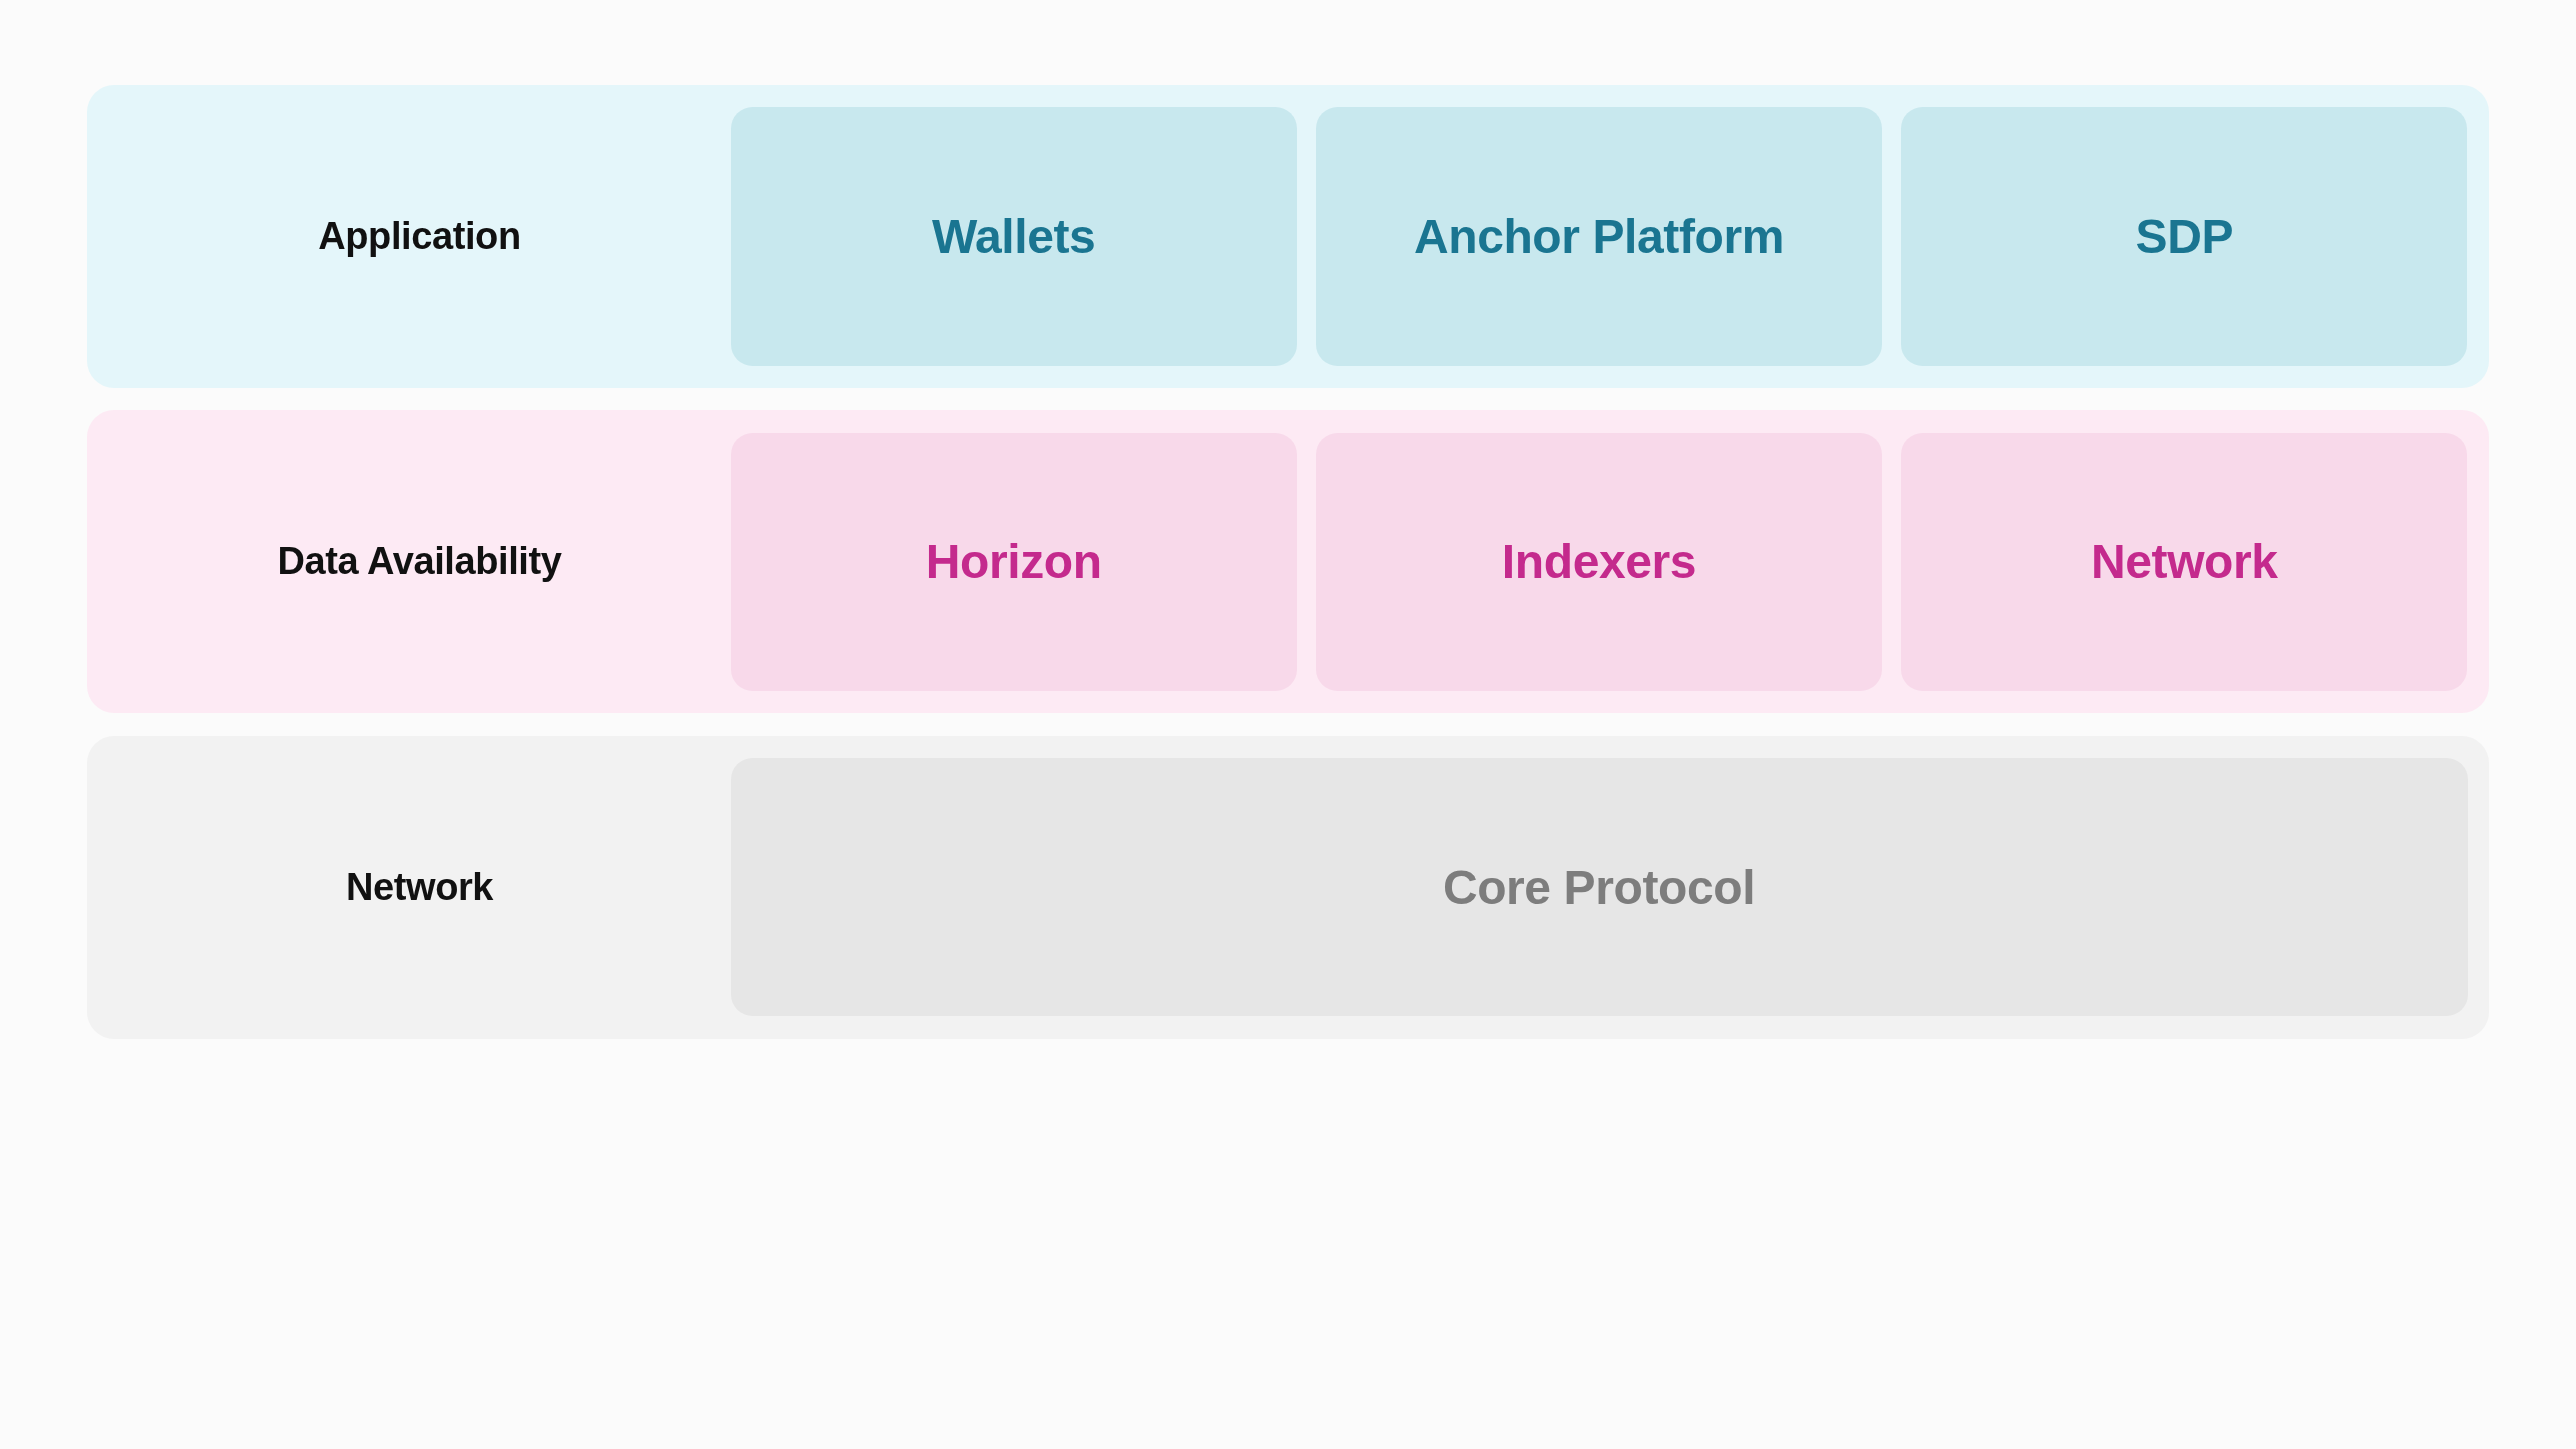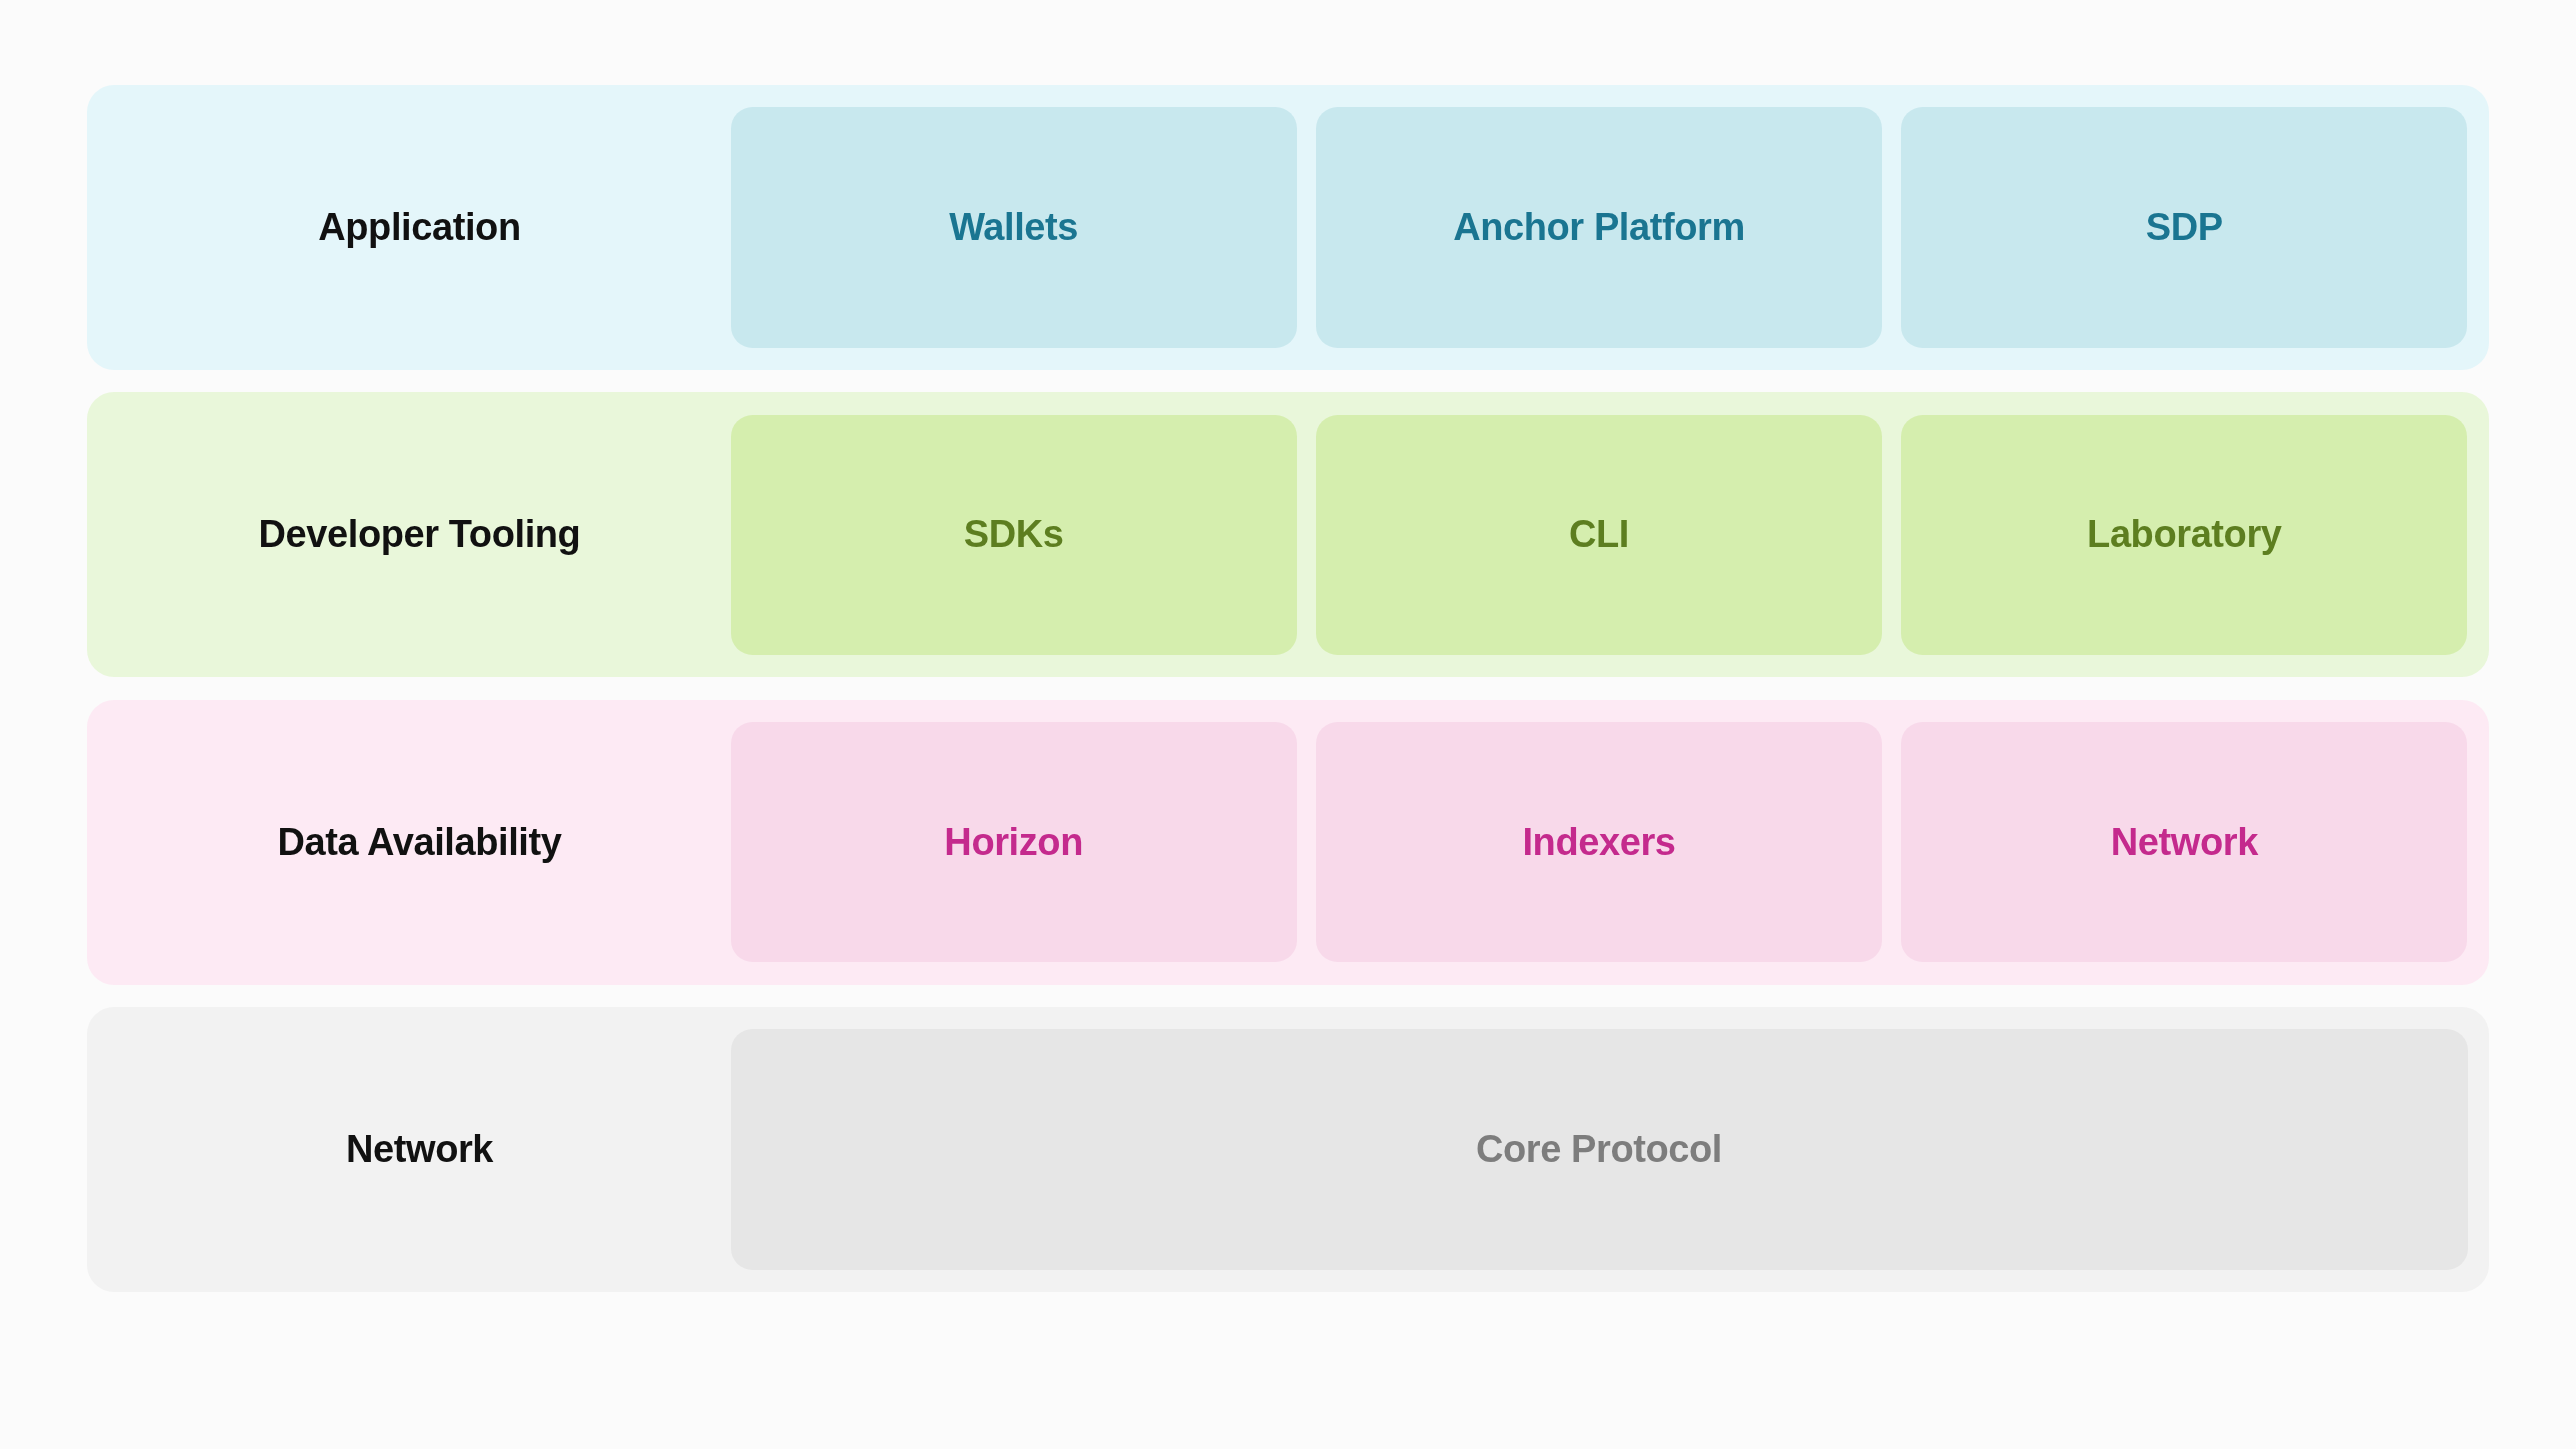--- a/index.html
+++ b/index.html
@@ -51,21 +51,21 @@
   .card {
     flex: 1 1 0;
     border-radius: 21.5px;
     background: var(--card);
     display: flex;
     align-items: center;
     justify-content: center;
     cursor: pointer;
   }
   .card span {
-    font-size: 38px;
+    font-size: 48px;
     font-weight: 700;
     color: var(--text);
     letter-spacing: -0.4px;
   }
 </style>
 </head>
 <body style="background: rgb(251, 251, 251);">
 
 <div class="diagram">
 
@@ -77,34 +77,20 @@
       </div>
       <div class="card">
         <span>Anchor Platform</span>
       </div>
       <div class="card">
         <span>SDP</span>
       </div>
     </div>
   </section>
 
-  <section class="band" style="--band: #e9f7da; --card: #d5eeae; --text: #5d7e20;">
-    <div class="label">Developer Tooling</div>
-    <div class="cards">
-      <div class="card">
-        <span>SDKs</span>
-      </div>
-      <div class="card">
-        <span>CLI</span>
-      </div>
-      <div class="card">
-        <span>Laboratory</span>
-      </div>
-    </div>
-  </section>
 
   <section class="band" style="--band: #fdeaf4; --card: #f8d9ea; --text: #c42a8d;">
     <div class="label">Data Availability</div>
     <div class="cards">
       <div class="card">
         <span>Horizon</span>
       </div>
       <div class="card">
         <span>Indexers</span>
       </div>

